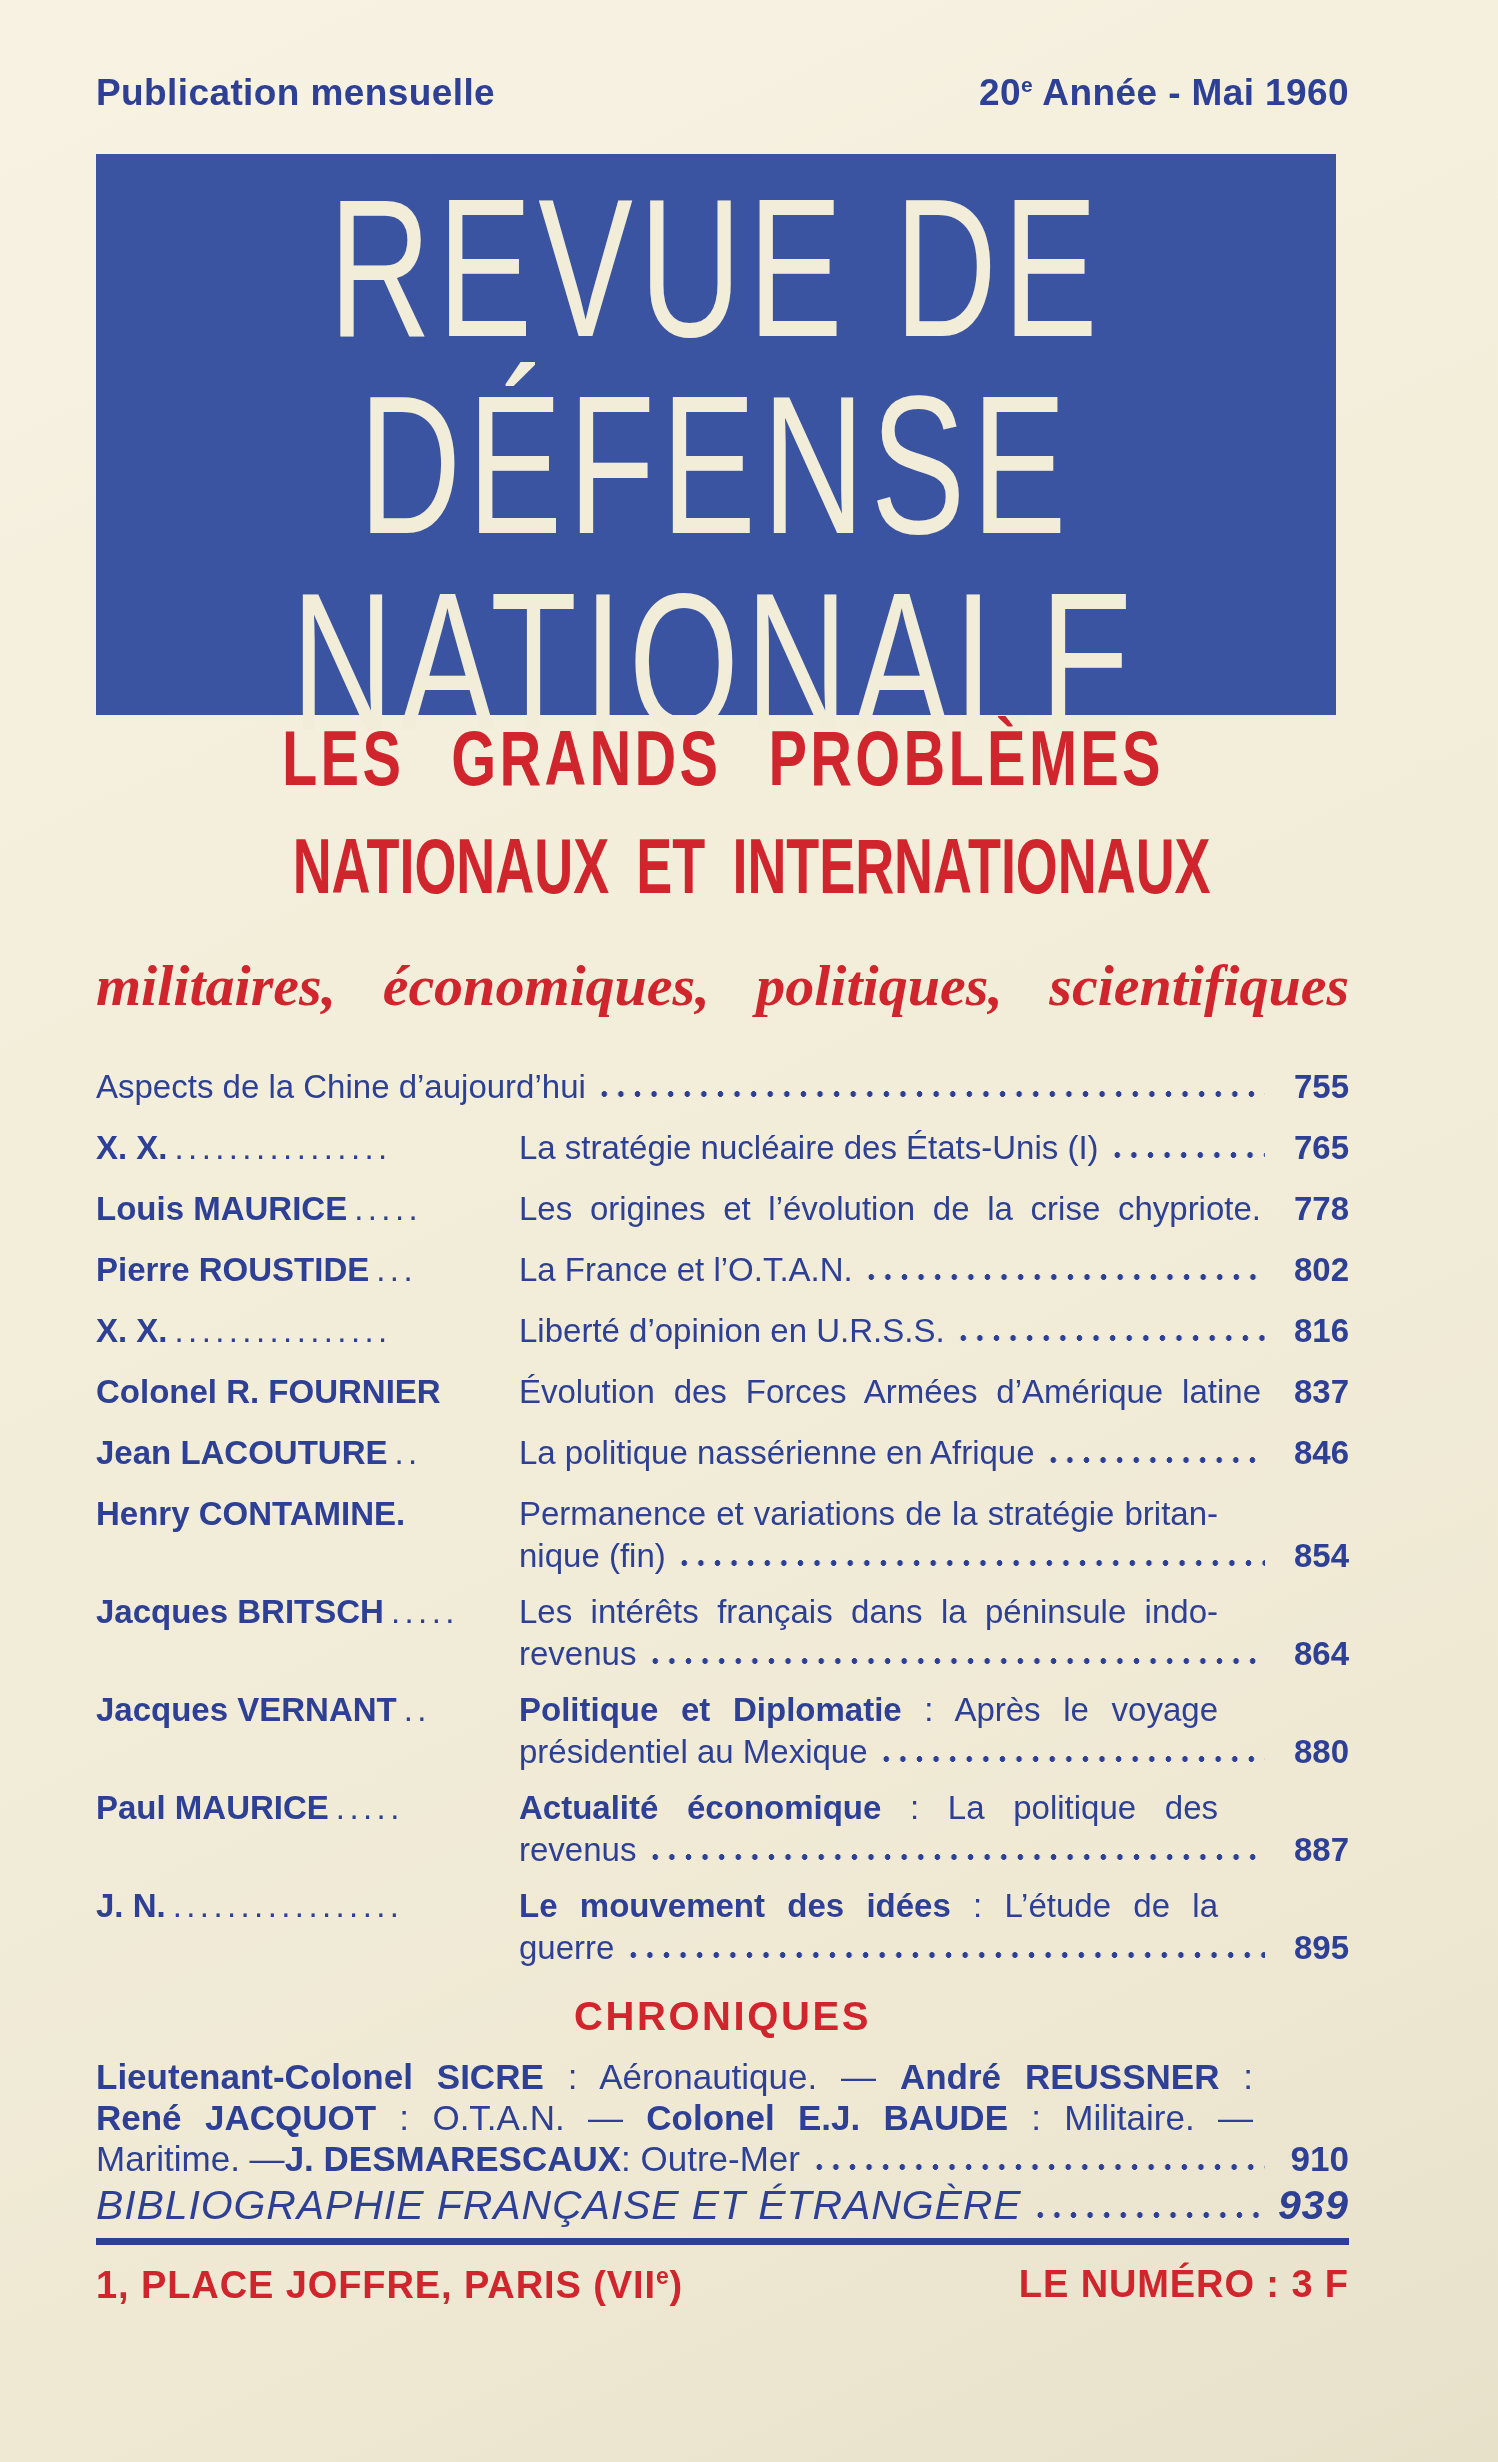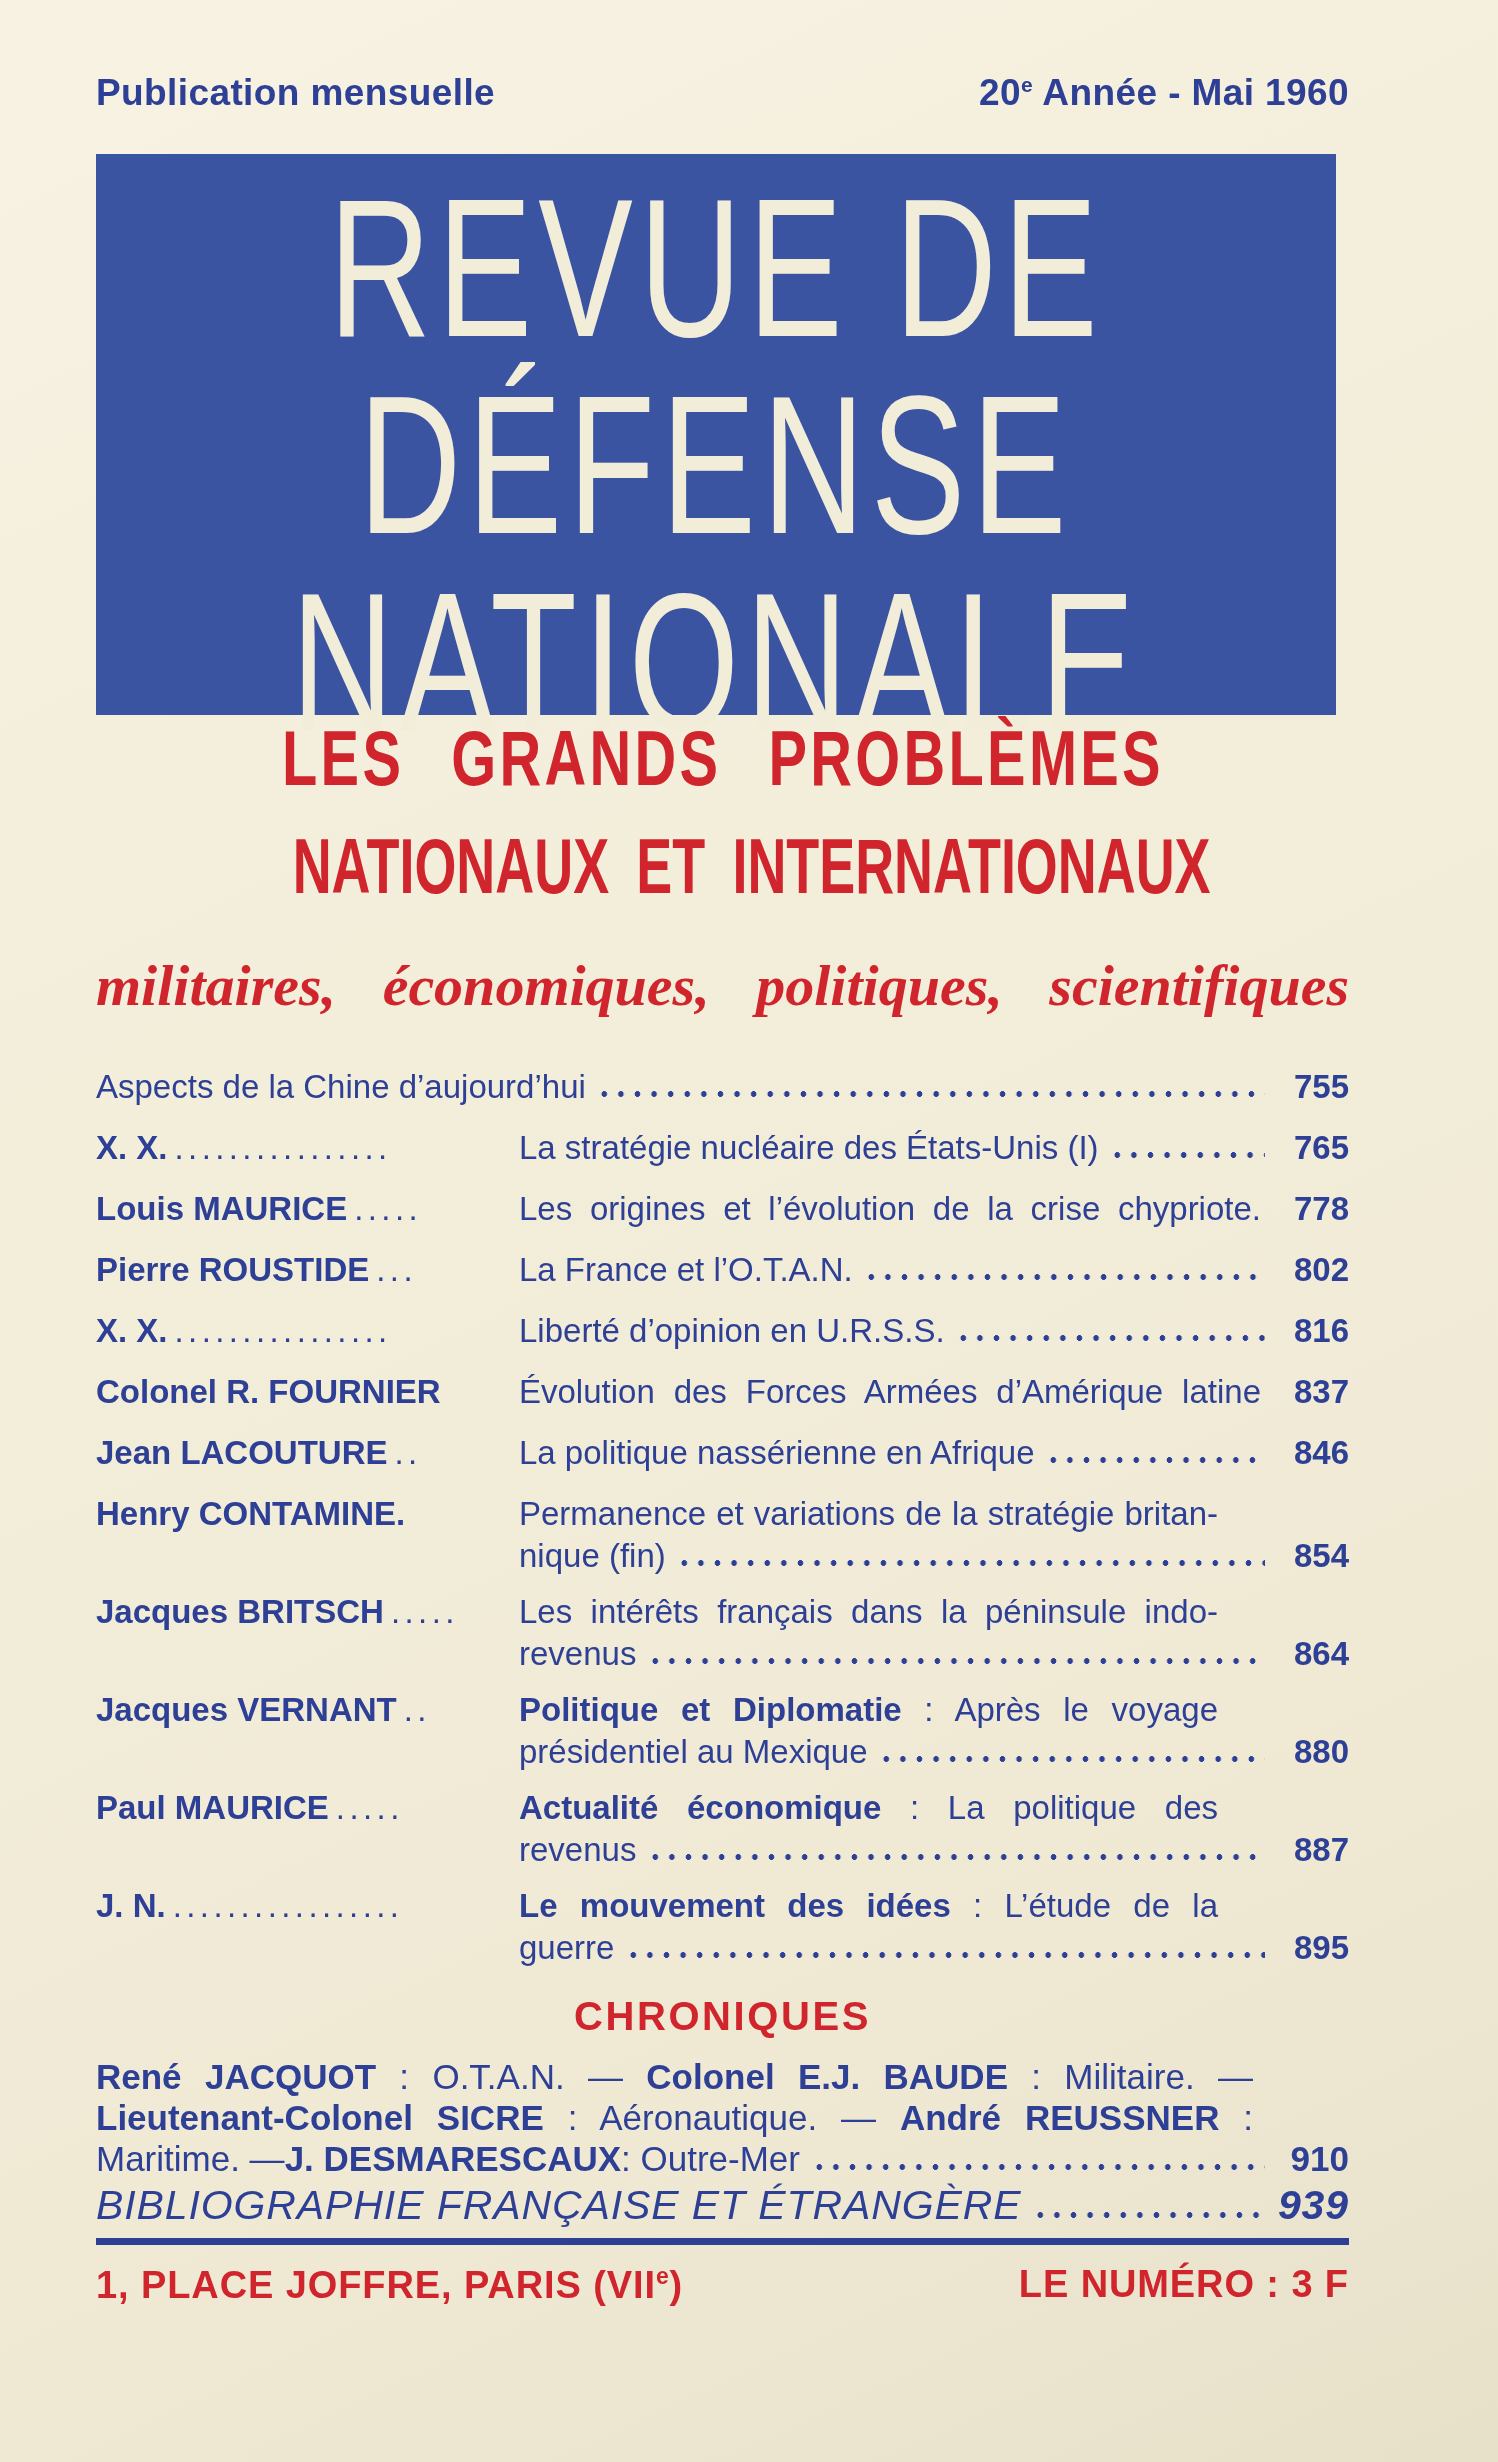--- a/index.html
+++ b/index.html
@@ -240,22 +240,22 @@
           <span class="pg">895</span>
         </div>
       </div>
     </div>
 
   </div>
 
   <div class="chron-head">CHRONIQUES</div>
 
   <div class="chron-par">
+    <div class="just c-line"><b>Lieutenant-Colonel SICRE</b><span> : Aéronautique. — </span><b>André REUSSNER</b><span> :</span></div>
     <div class="just c-line"><b>René JACQUOT</b><span> : O.T.A.N. — </span><b>Colonel E.J. BAUDE</b><span> : Militaire. —</span></div>
-    <div class="just c-line"><b>Lieutenant-Colonel SICRE</b><span> : Aéronautique. — </span><b>André REUSSNER</b><span> :</span></div>
     <div class="c-line3">
       <span>Maritime. — </span>
         <b>J. DESMARESCAUX</b>
         <span> : Outre-Mer</span>
       <span class="dots"></span>
       <span class="pg">910</span>
     </div>
   </div>
 
   <div class="biblio fl">

